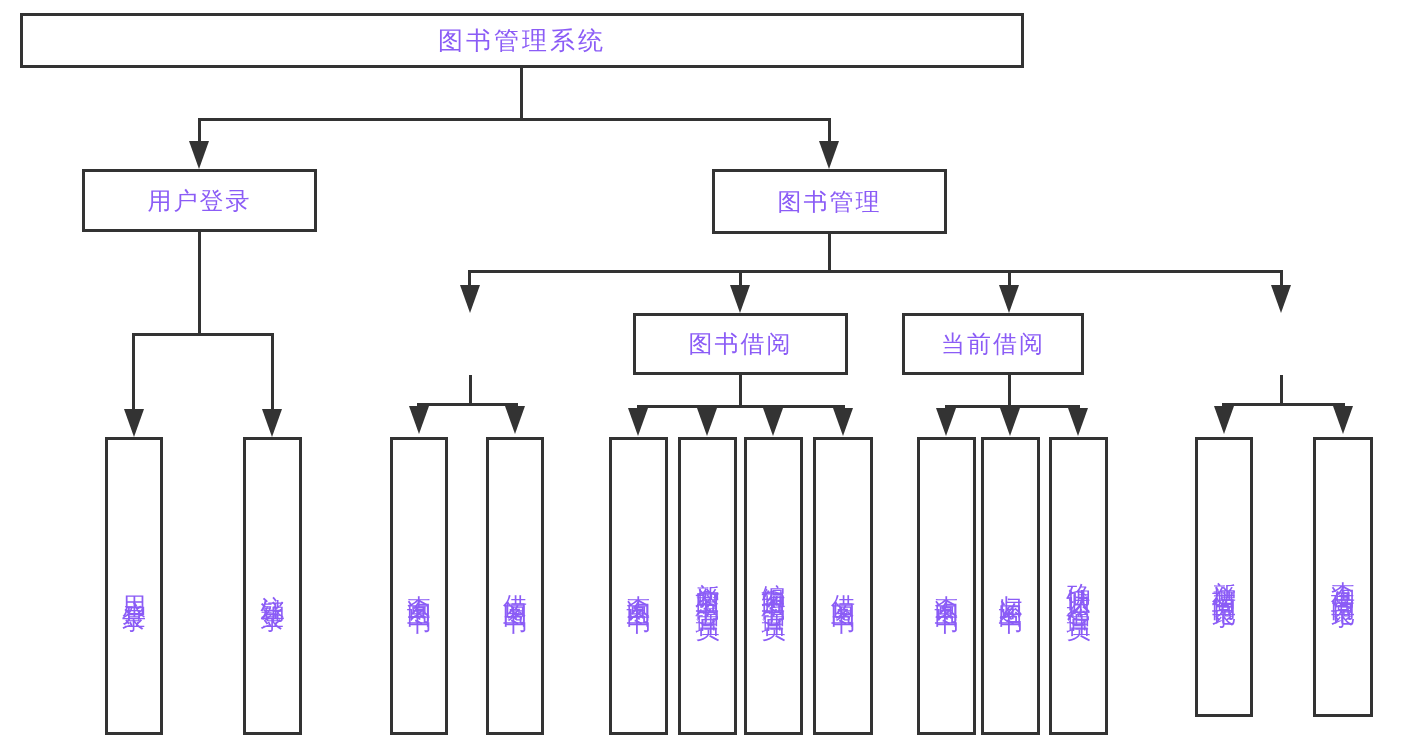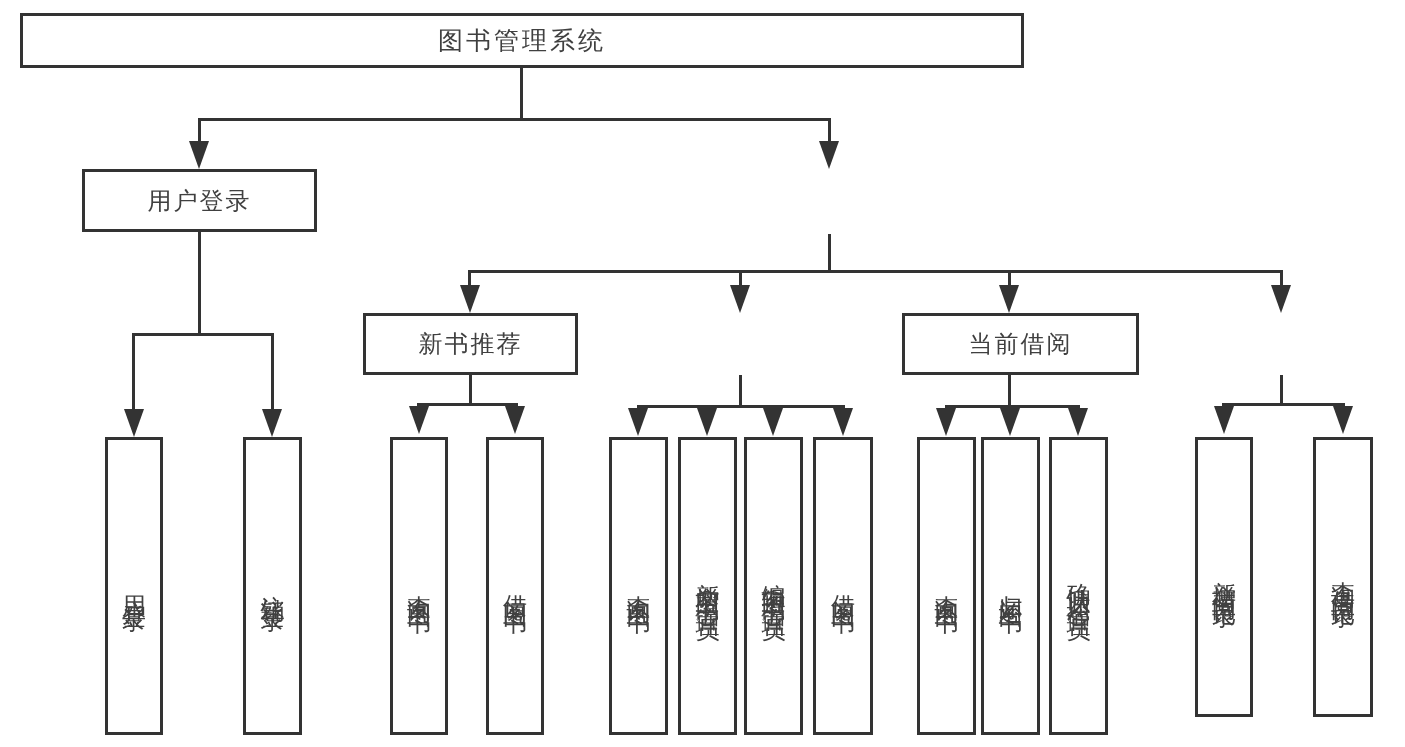--- a/index.html
+++ b/index.html
@@ -16,21 +16,21 @@
     overflow: hidden;
   }
   .box {
     position: absolute;
     box-sizing: border-box;
     border: 3px solid #333333;
     background: #ffffff;
     display: flex;
     align-items: center;
     justify-content: center;
-    color: #404040;
+    color: #8b5cf6;
   }
   .hbox span {
     font-size: 24px;
     letter-spacing: 2px;
     white-space: nowrap;
   }
   .rootbox span {
     font-size: 25px;
     letter-spacing: 3px;
   }
@@ -71,25 +71,28 @@
 
 <div id="stage">
 
   <div class="box hbox rootbox" style="left:20px; top:13px; width:1004px; height:55px;">
     <span>图书管理系统</span>
   </div>
 
   <div class="box hbox" style="left:82px; top:169px; width:235px; height:63px;">
     <span>用户登录</span>
   </div>
+  <div class="box hbox" style="left:712px; top:169px; width:235px; height:65px;">
+    <span>图书管理</span>
+  </div>
 
-  <div class="box hbox" style="left:363px; top:313px; width:215px; height:62px;">
-    <span>新书推荐</span>
+  <div class="box hbox" style="left:633px; top:313px; width:215px; height:62px;">
+    <span>图书借阅</span>
   </div>
-  <div class="box hbox" style="left:902px; top:313px; width:237px; height:62px;">
+  <div class="box hbox" style="left:902px; top:313px; width:182px; height:62px;">
     <span>当前借阅</span>
   </div>
 
   <div class="box leaf" style="left:105px; top:437px; width:58px; height:298px;">
     <span>用户登录</span>
   </div>
   <div class="box leaf" style="left:243px; top:437px; width:59px; height:298px;">
     <span>注销登录</span>
   </div>
 

